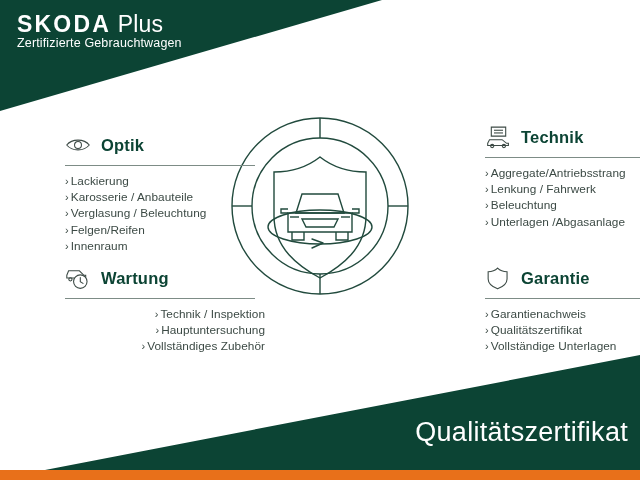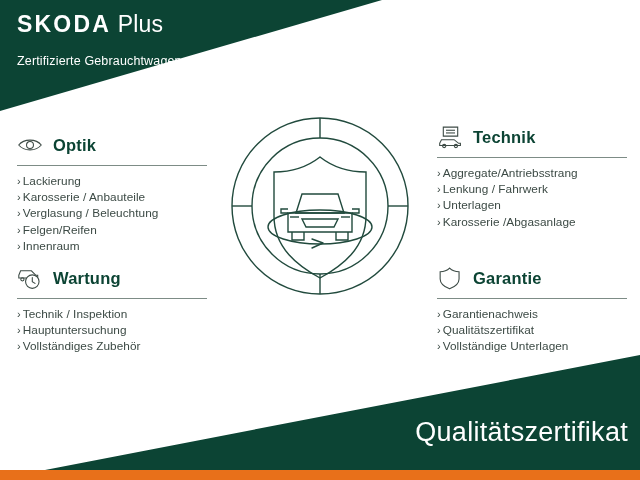--- a/index.html
+++ b/index.html
@@ -47,21 +47,21 @@
     letter-spacing: 2.2px;
   }
   .brand-plus {
     font-weight: normal;
     letter-spacing: 0.2px;
   }
   .brand-line2 {
     font-size: 12.5px;
     color: #ffffff;
     letter-spacing: 0.15px;
-    margin-top: 18px;
+    margin-top: 0;
     white-space: nowrap;
   }
 
   
   .footer-band {
     position: absolute;
     left: 0;
     bottom: 10px;
     width: 640px;
     height: 115px;
@@ -85,20 +85,21 @@
     color: #ffffff;
     letter-spacing: 0.3px;
     white-space: nowrap;
     z-index: 5;
   }
 
   
   .col {
     position: absolute;
     width: 200px;
+    margin-left: 48px;
   }
   .col-left  { left: 17px; }
   .col-right { left: 437px; }
 
   .section-head {
     display: flex;
     align-items: center;
     height: 30px;
   }
   .section-icon {
@@ -223,21 +224,21 @@
     <div class="section-rule"></div>
     <ul class="item-list">
       <li class="item"><span class="item-chev">›</span><span>Lackierung</span></li>
       <li class="item"><span class="item-chev">›</span><span>Karosserie / Anbauteile</span></li>
       <li class="item"><span class="item-chev">›</span><span>Verglasung / Beleuchtung</span></li>
       <li class="item"><span class="item-chev">›</span><span>Felgen/Reifen</span></li>
       <li class="item"><span class="item-chev">›</span><span>Innenraum</span></li>
     </ul>
   </div>
 
-  <div class="col col-left" style="top:263px;">
+  <div class="col col-left" style="top:263px;text-align:right;">
     <div class="section-head">
       <span class="section-icon">
         <svg viewBox="0 0 30 26" width="27" height="24" aria-hidden="true">
           <g fill="none" stroke="#3c4a45" stroke-width="1.2">
             <path d="M 2 10 L 4 5 L 16 5 L 21 10 L 23 10 L 23 13 L 2 13 Z"></path>
             <circle cx="6" cy="14.5" r="1.8"></circle>
             <circle cx="18" cy="14.5" r="1.8"></circle>
             <circle cx="17" cy="17" r="7.5" fill="#ffffff"></circle>
             <path d="M 17 12.5 L 17 17 L 20 19" stroke-linecap="round"></path>
           </g>
@@ -266,22 +267,22 @@
             <circle cx="21" cy="23" r="1.8"></circle>
           </g>
         </svg>
       </span>
       <span class="section-title">Technik</span>
     </div>
     <div class="section-rule"></div>
     <ul class="item-list">
       <li class="item"><span class="item-chev">›</span><span>Aggregate/Antriebsstrang</span></li>
       <li class="item"><span class="item-chev">›</span><span>Lenkung / Fahrwerk</span></li>
-      <li class="item"><span class="item-chev">›</span><span>Unterlagen</span></li>
-      <li class="item"><span class="item-chev">›</span><span>Karosserie /Abgasanlage</span></li>
+      <li class="item"><span class="item-chev">›</span><span>Beleuchtung</span></li>
+      <li class="item"><span class="item-chev">›</span><span>Unterlagen /Abgasanlage</span></li>
     </ul>
   </div>
 
   <div class="col col-right" style="top:263px;">
     <div class="section-head">
       <span class="section-icon">
         <svg viewBox="0 0 30 26" width="27" height="24" aria-hidden="true">
           <g fill="none" stroke="#3c4a45" stroke-width="1.2">
             <path d="M 14 2 C 11 5 6.5 6 3.5 6 L 3.5 14 C 3.5 20 9 23 14 25 C 19 23 24.5 20 24.5 14 L 24.5 6 C 21.5 6 17 5 14 2 Z"></path>
           </g>

